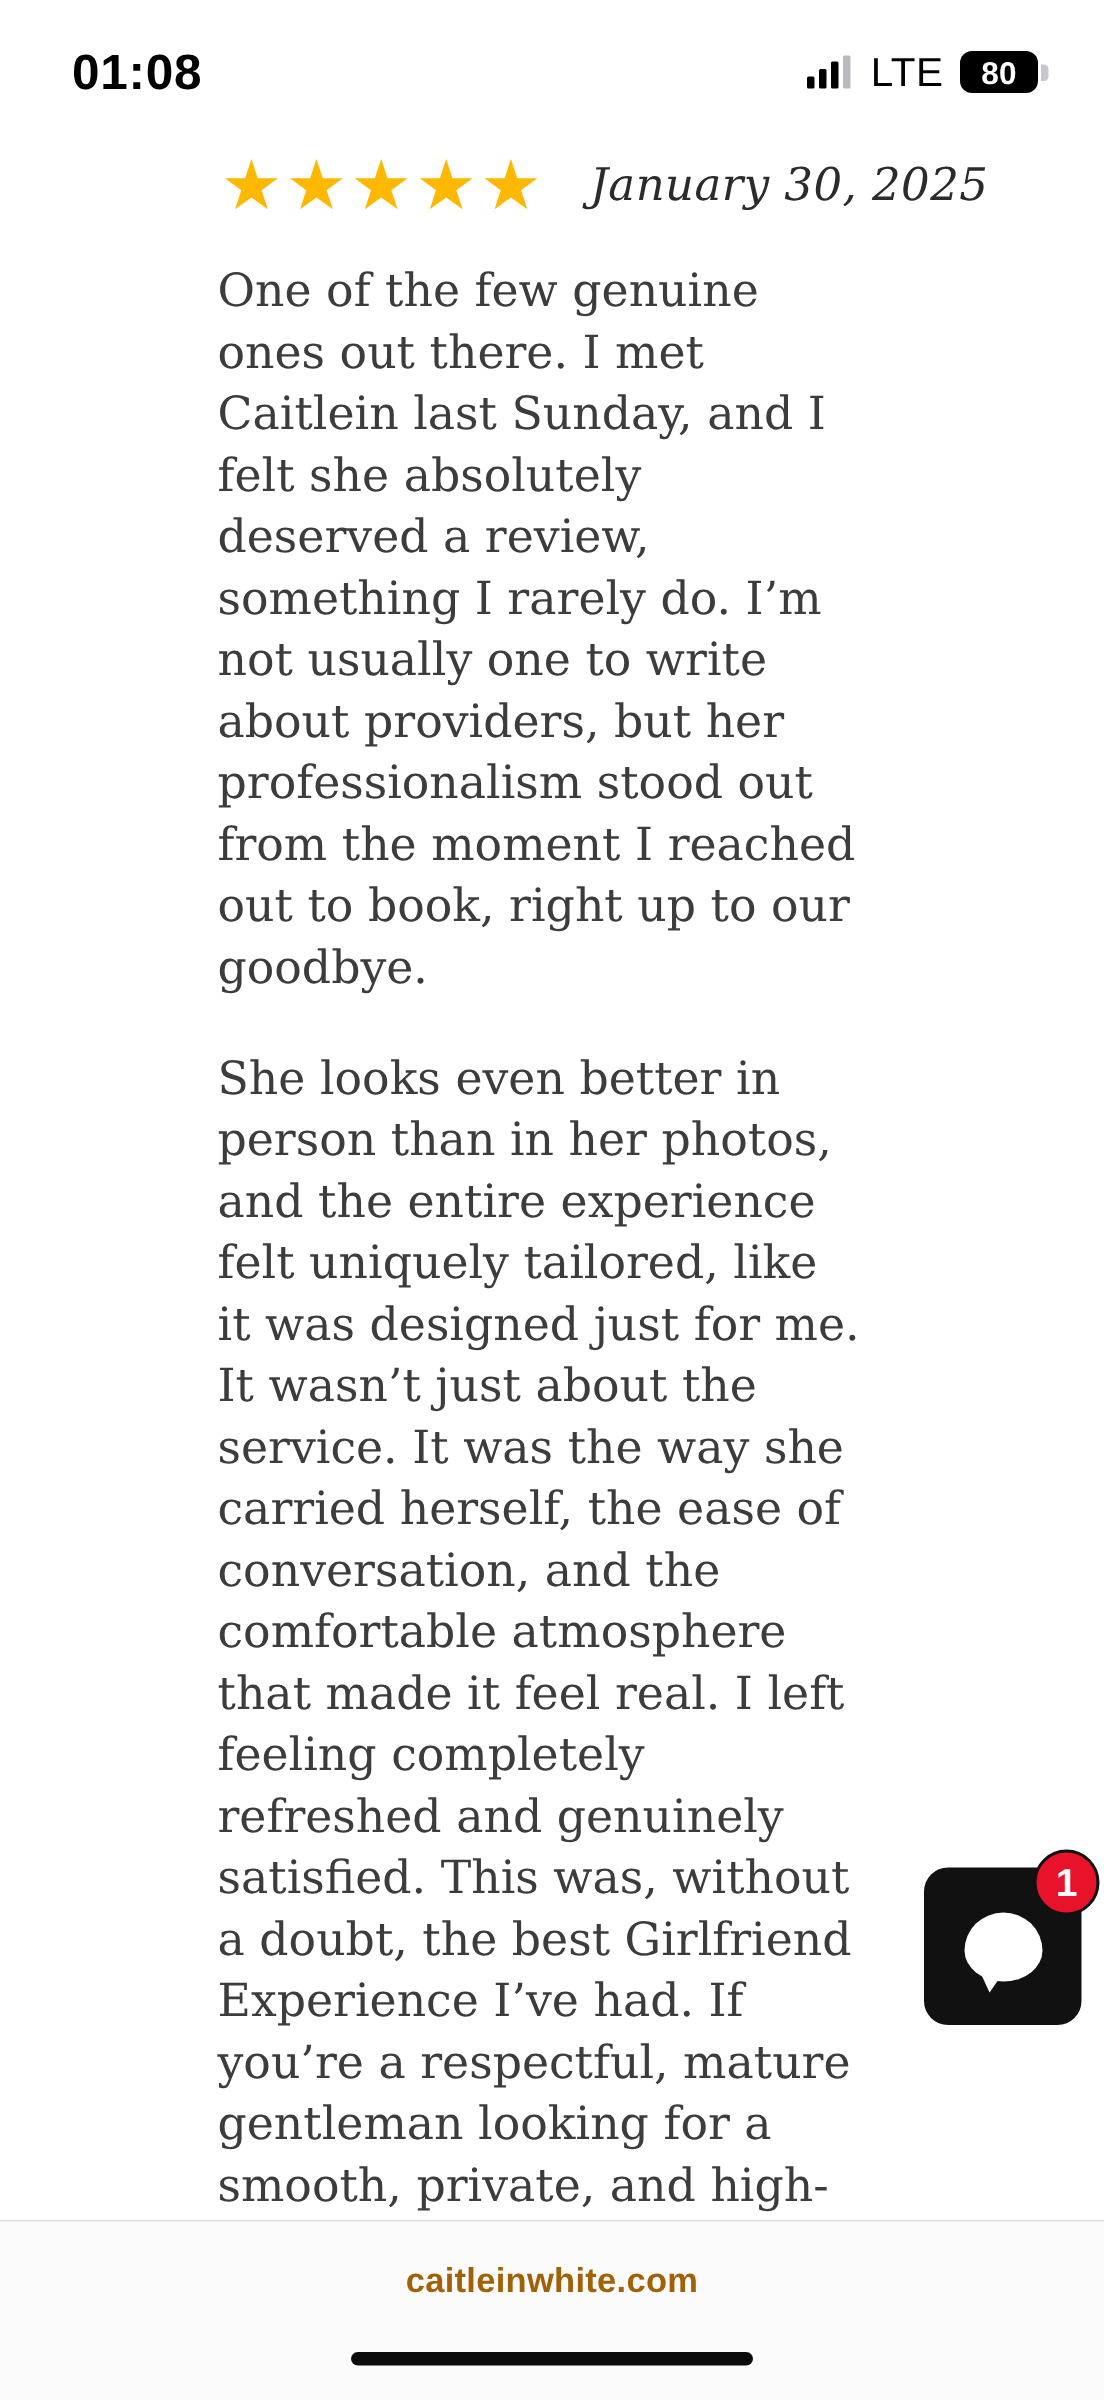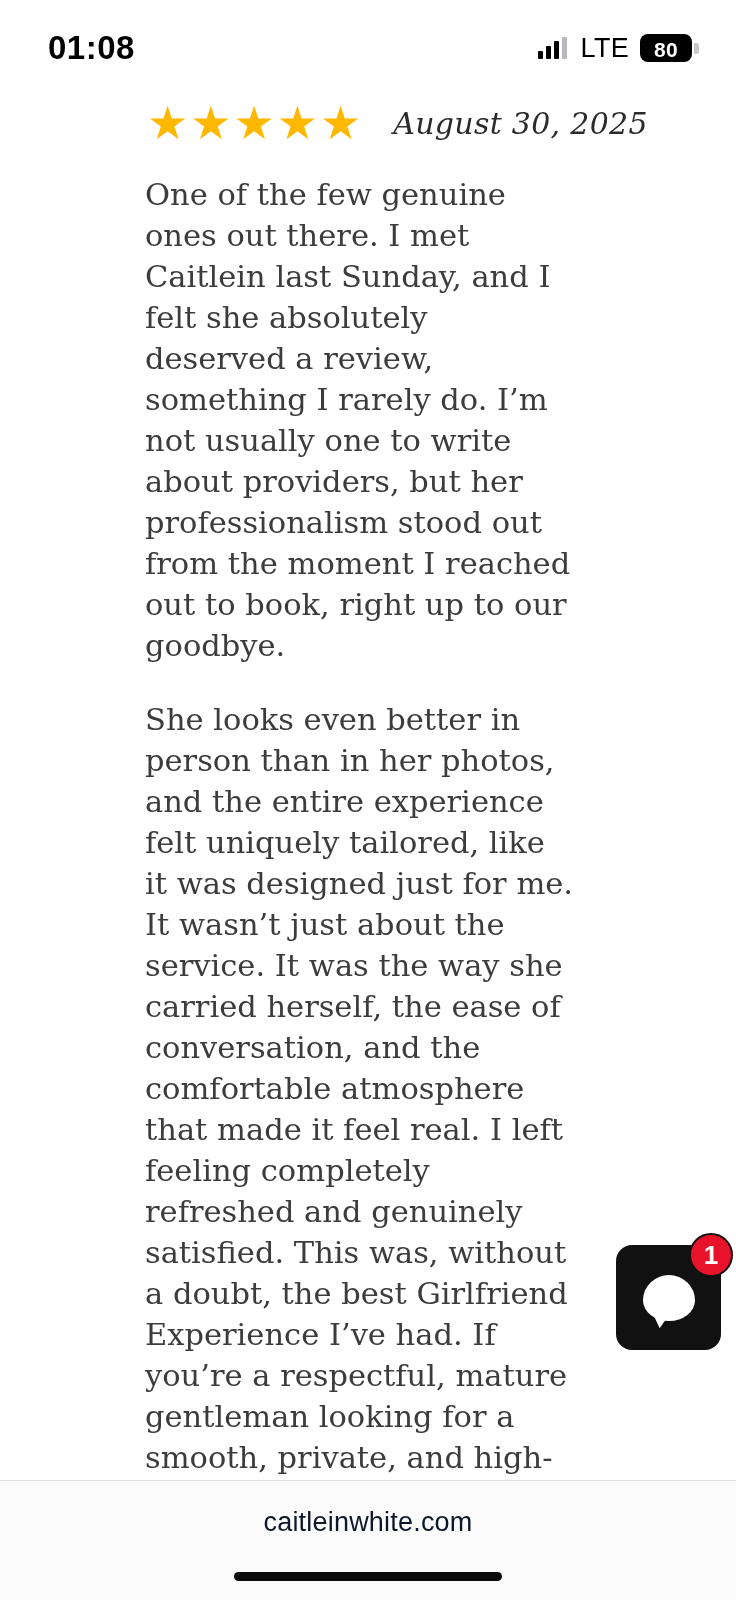--- a/index.html
+++ b/index.html
@@ -185,23 +185,23 @@
     flex: 0 0 120px;
     border-top: 1px solid #dedede;
     background: #fbfbfb;
     display: flex;
     flex-direction: column;
     align-items: center;
     justify-content: flex-start;
     padding-top: 26px;
   }
   .domain-text {
-    font-size: 27px;
-    color: #0f172a;
-    font-weight: 400;
+    font-size: 23px;
+    color: #a16207;
+    font-weight: 700;
     letter-spacing: 0.2px;
   }
   .home-indicator {
     margin-top: 34px;
     width: 268px;
     height: 9px;
     border-radius: 6px;
     background: #0b0b0b;
   }
 </style>
@@ -229,21 +229,21 @@
   <div class="content">
 
     <div class="review-head">
       <div class="stars">
         <span>★</span>
         <span>★</span>
         <span>★</span>
         <span>★</span>
         <span>★</span>
       </div>
-      <div class="review-date">August 30, 2025</div>
+      <div class="review-date">January 30, 2025</div>
     </div>
 
     <div class="review-body">
       <p>One of the few genuine ones out there. I met Caitlein last Sunday, and I felt she absolutely deserved a review, something I rarely do. I’m not usually one to write about providers, but her professionalism stood out from the moment I reached out to book, right up to our goodbye.</p>
       <p>She looks even better in person than in her photos, and the entire experience felt uniquely tailored, like it was designed just for me. It wasn’t just about the service. It was the way she carried herself, the ease of conversation, and the comfortable atmosphere that made it feel real. I left feeling completely refreshed and genuinely satisfied. This was, without a doubt, the best Girlfriend Experience I’ve had. If you’re a respectful, mature gentleman looking for a smooth, private, and high-quality encounter, she’s worth your time. Highly recommended.</p>
     </div>
 
     <div class="chat-widget">
       <div class="chat-bubble"></div>
       <div class="chat-badge">1</div>

